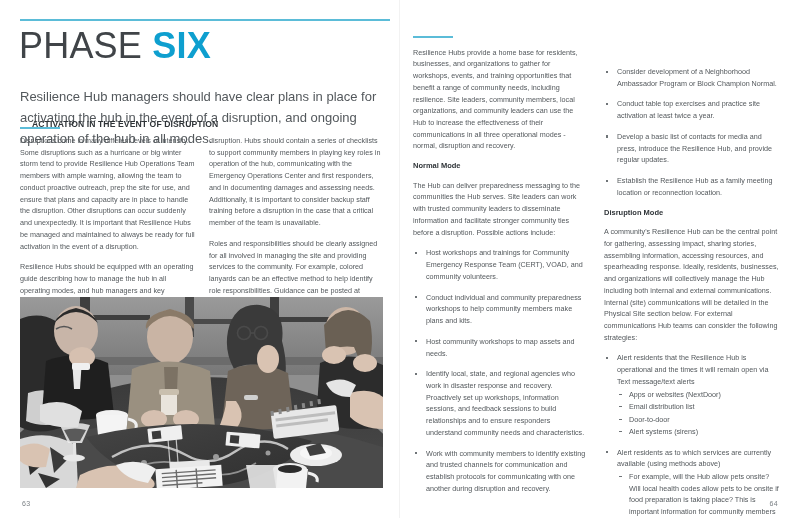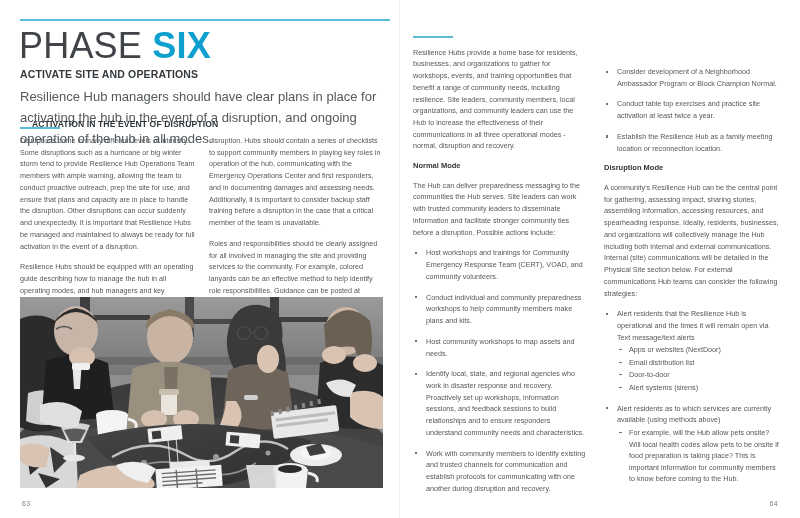--- a/index.html
+++ b/index.html
@@ -235,21 +235,20 @@
 
   <div class="page page-left">
 
     <div class="top-rule"></div>
 
     <div class="phase-title">
       <span class="word1">PHASE</span>
       <span class="word2">SIX</span>
     </div>
 
-    <div class="subtitle">ACTIVATE SITE AND OPERATIONS</div>
 
     <div class="lede">Resilience Hub managers should have clear plans in place for activating the hub in the event of a disruption, and ongoing operation of the hub in all modes.</div>
 
     <div class="sec-head-wrap-left">
       <span class="sec-head">ACTIVATION IN THE EVENT OF DISRUPTION</span>
     </div>
     <div class="sec-underline-left"></div>
 
     <div class="two-col">
       <div class="col">
@@ -424,20 +423,21 @@
         <li>Host community workshops to map assets and needs.</li>
         <li>Identify local, state, and regional agencies who work in disaster response and recovery. Proactively set up workshops, information sessions, and feedback sessions to build relationships and to ensure responders understand community needs and characteristics.</li>
         <li>Work with community members to identify existing and trusted channels for communication and establish protocols for communicating with one another during disruption and recovery.</li>
       </ul>
   </div>
 
   <div class="rcol rcol-b">
     <ul class="bullets" id="nm-list-2">
         <li>Consider development of a Neighborhood Ambassador Program or Block Champion Normal.</li>
         <li>Conduct table top exercises and practice site activation at least twice a year.</li>
+        <li>Develop a basic list of contacts for media and press, introduce the Resilience Hub, and provide regular updates.</li>
         <li>Establish the Resilience Hub as a family meeting location or reconnection location.</li>
       </ul>
     <div class="mode-head">Disruption Mode</div>
     <p>A community's Resilience Hub can be the central point for gathering, assessing impact, sharing stories, assembling information, accessing resources, and spearheading response. Ideally, residents, businesses, and organizations will collectively manage the Hub including both internal and external communications. Internal (site) communications will be detailed in the Physical Site section below. For external communications Hub teams can consider the following strategies:</p>
     <ul class="bullets" id="dm-list">
         <li><span>Alert residents that the Resilience Hub is operational and the times it will remain open via Text message/text alerts</span><ul class="subbullets">
             <li>Apps or websites (NextDoor)</li>
             <li>Email distribution list</li>
             <li>Door-to-door</li>
             <li>Alert systems (sirens)</li>

